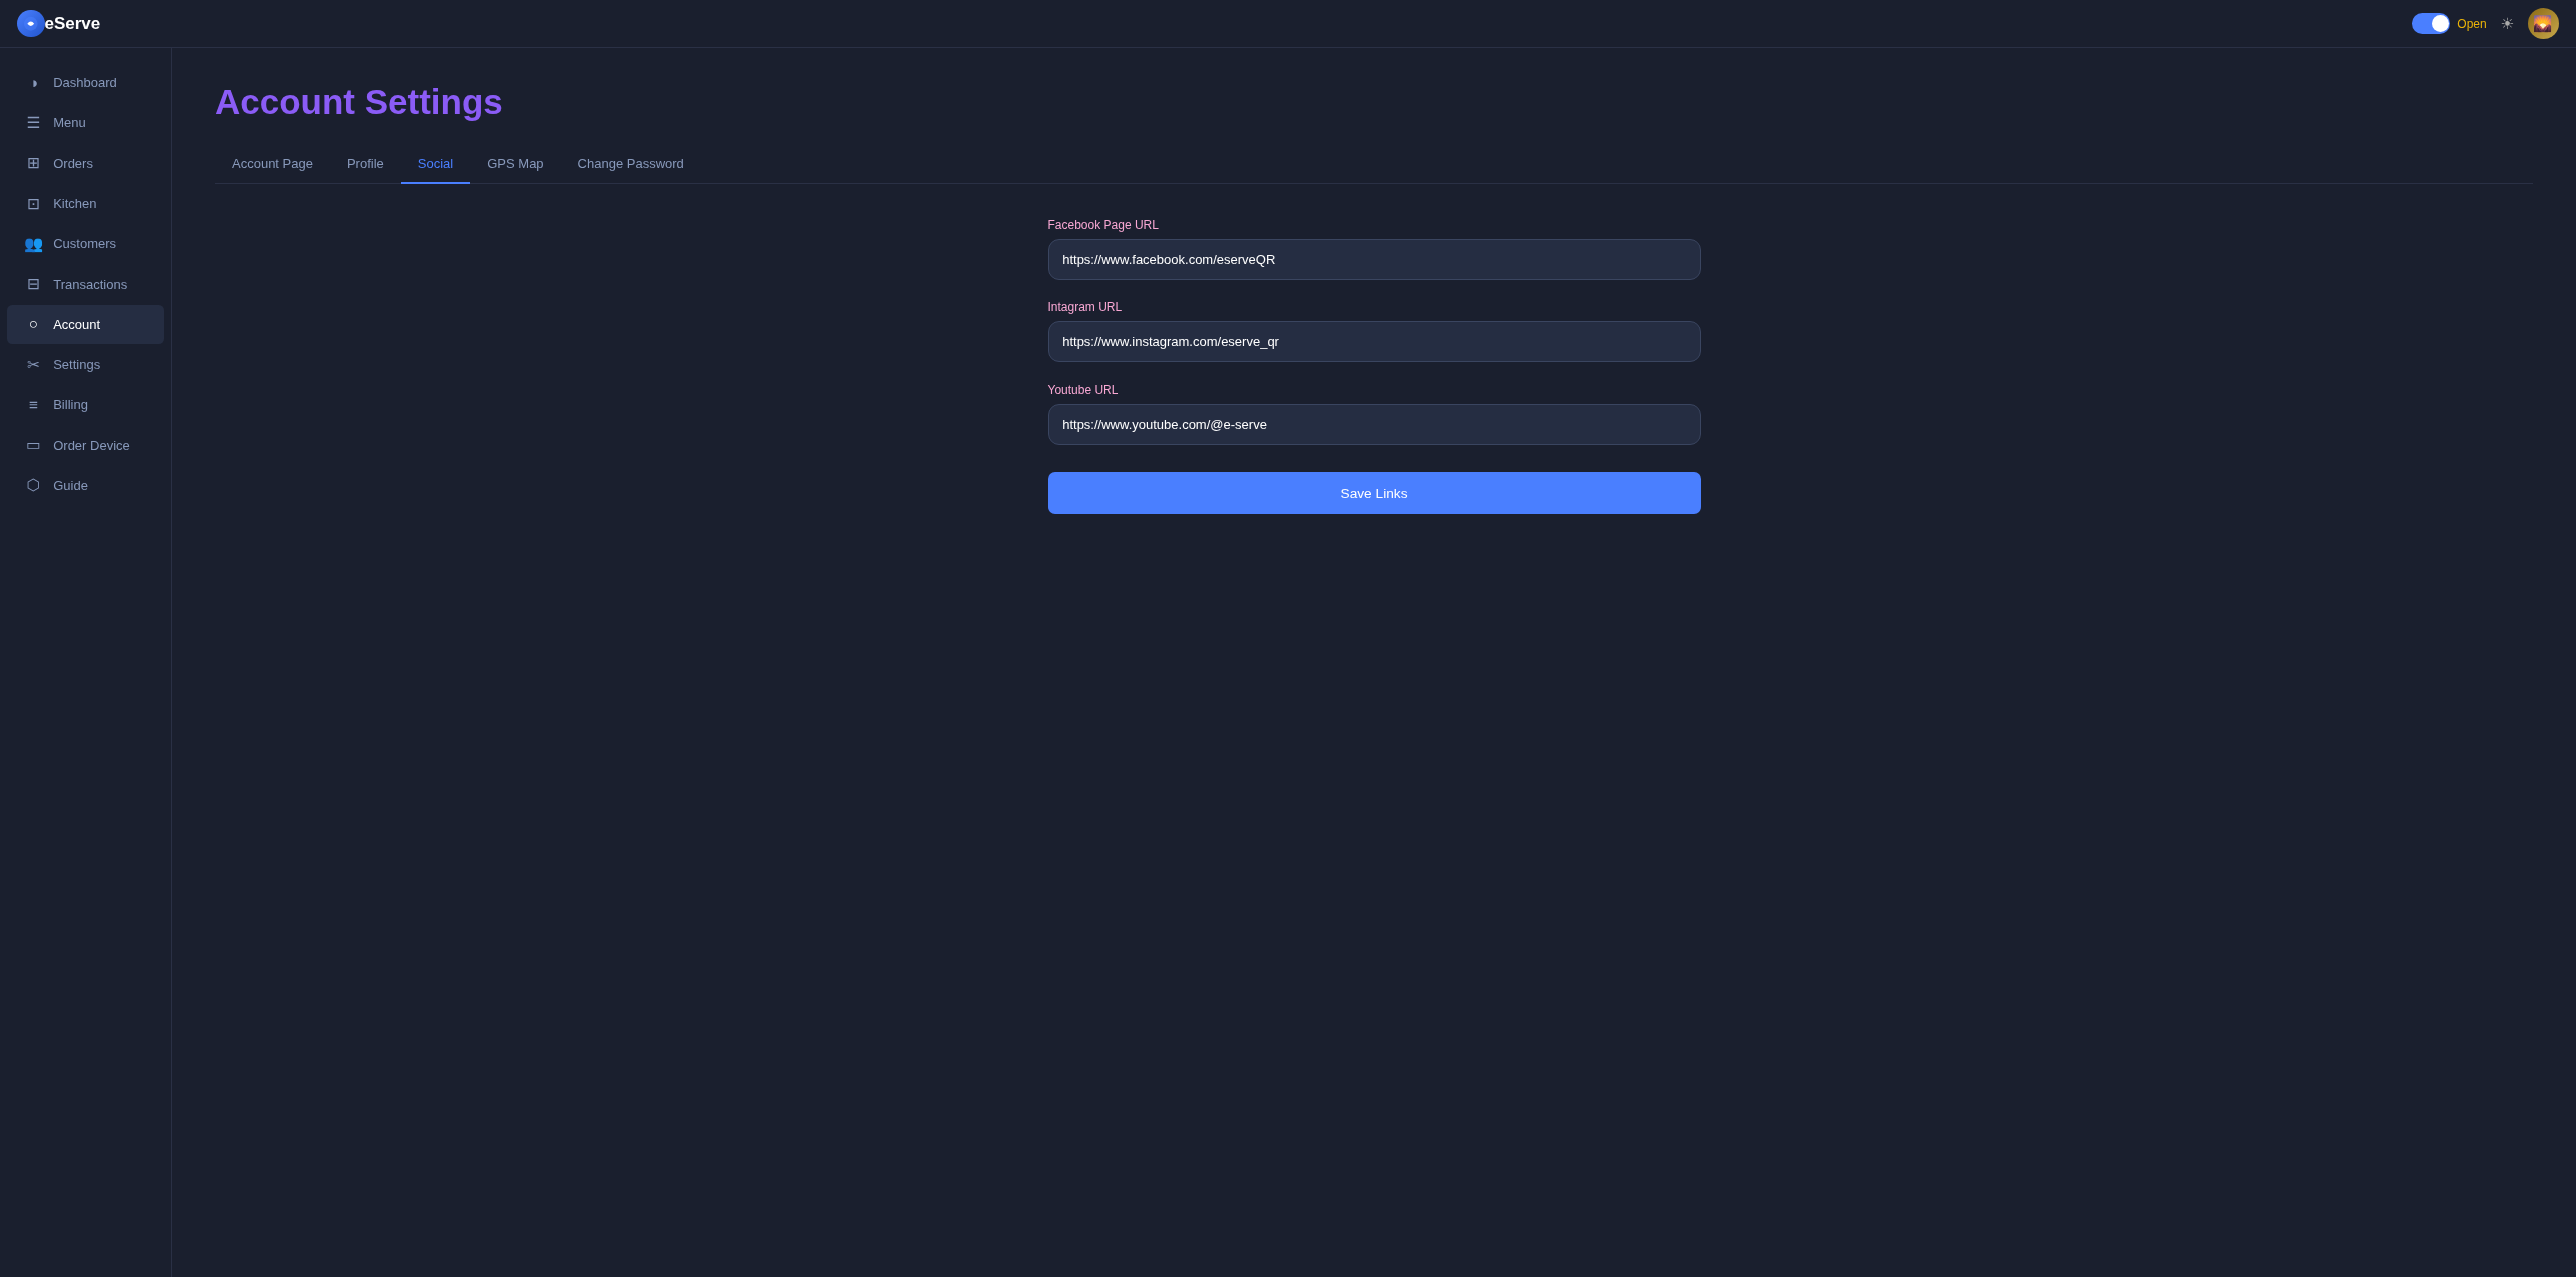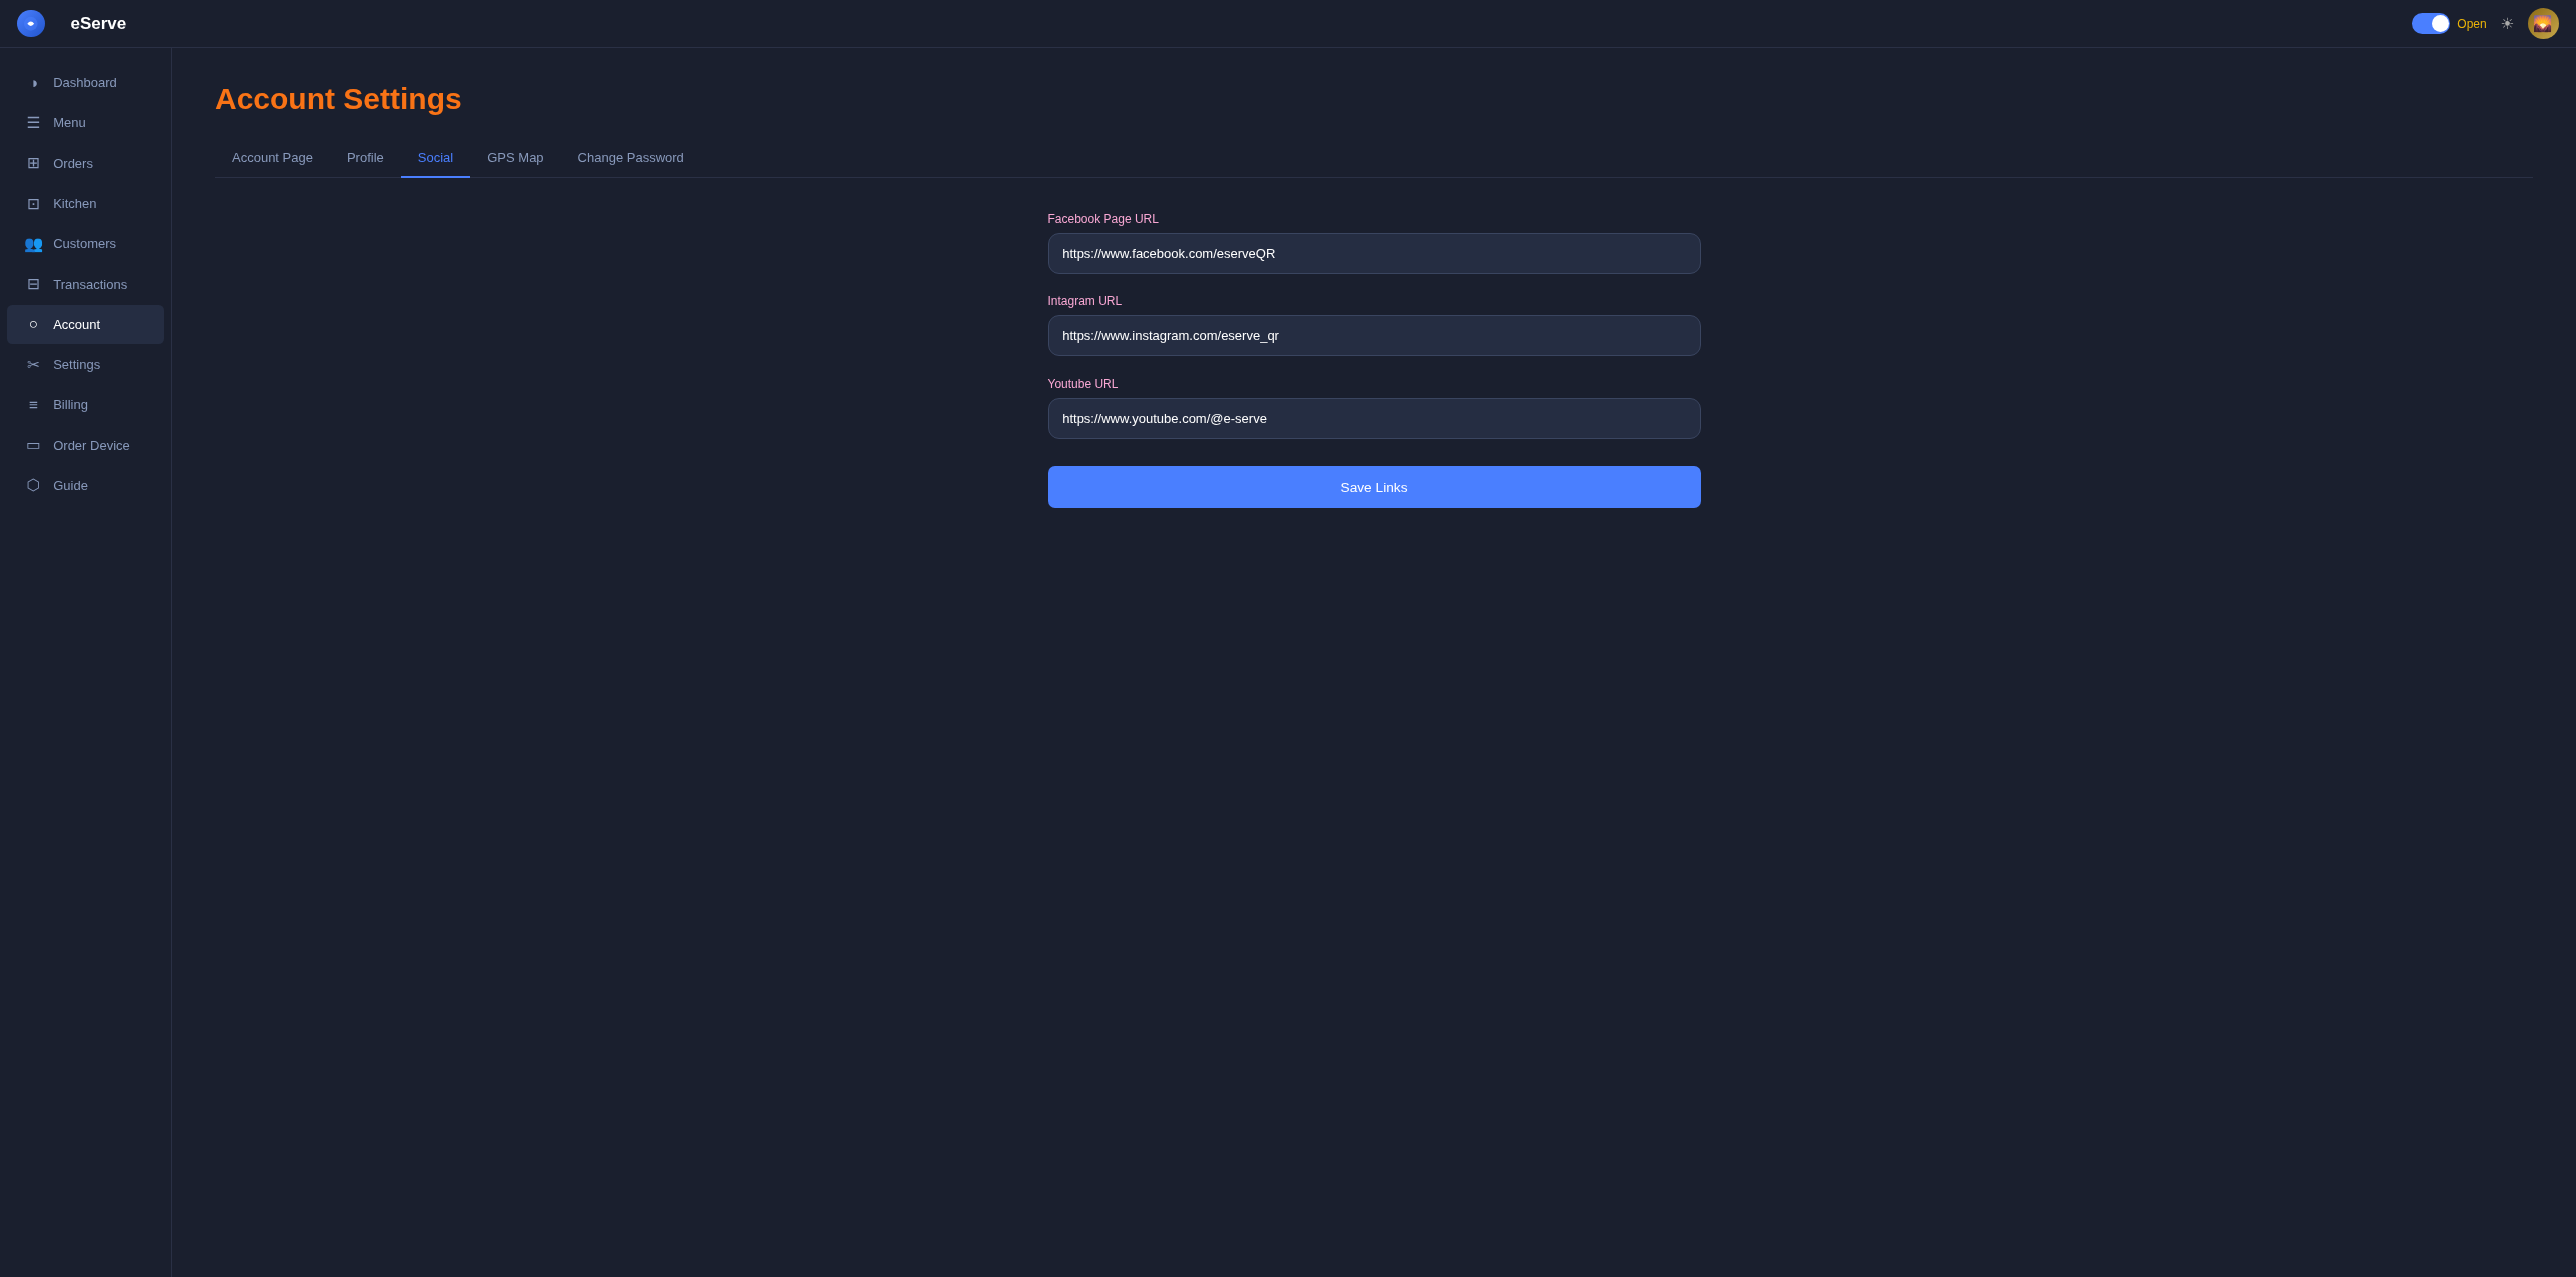--- a/index.html
+++ b/index.html
@@ -20,21 +20,21 @@
       align-items: center;
       padding: 0 17px;
       border-bottom: 0.9px solid #2a3045;
       position: fixed;
       top: 0; left: 0; right: 0;
       z-index: 100;
     }
     .topnav-logo {
       display: flex;
       align-items: center;
-      gap: 26px;
+      gap: 0;
       flex: 1;
     }
     .logo-icon {
       width: 27.5px; height: 27.5px;
       background: linear-gradient(135deg, #4a7fff, #2255cc);
       border-radius: 50%;
       display: flex; align-items: center; justify-content: center;
       font-size: 13.7px;
     }
     .logo-text {
@@ -122,23 +122,23 @@
     }
 
     
     .main {
       margin-left: 172px;
       flex: 1;
       padding: 34px 43px;
     }
 
     .page-title {
-      font-size: 30px;
+      font-size: 35px;
       font-weight: 700;
-      color: #f97316;
+      color: #8b5cf6;
       margin-bottom: 24px;
     }
 
     
     .tabs {
       display: flex;
       gap: 0;
       border-bottom: 0.9px solid #2a3045;
       margin-bottom: 34px;
     }

